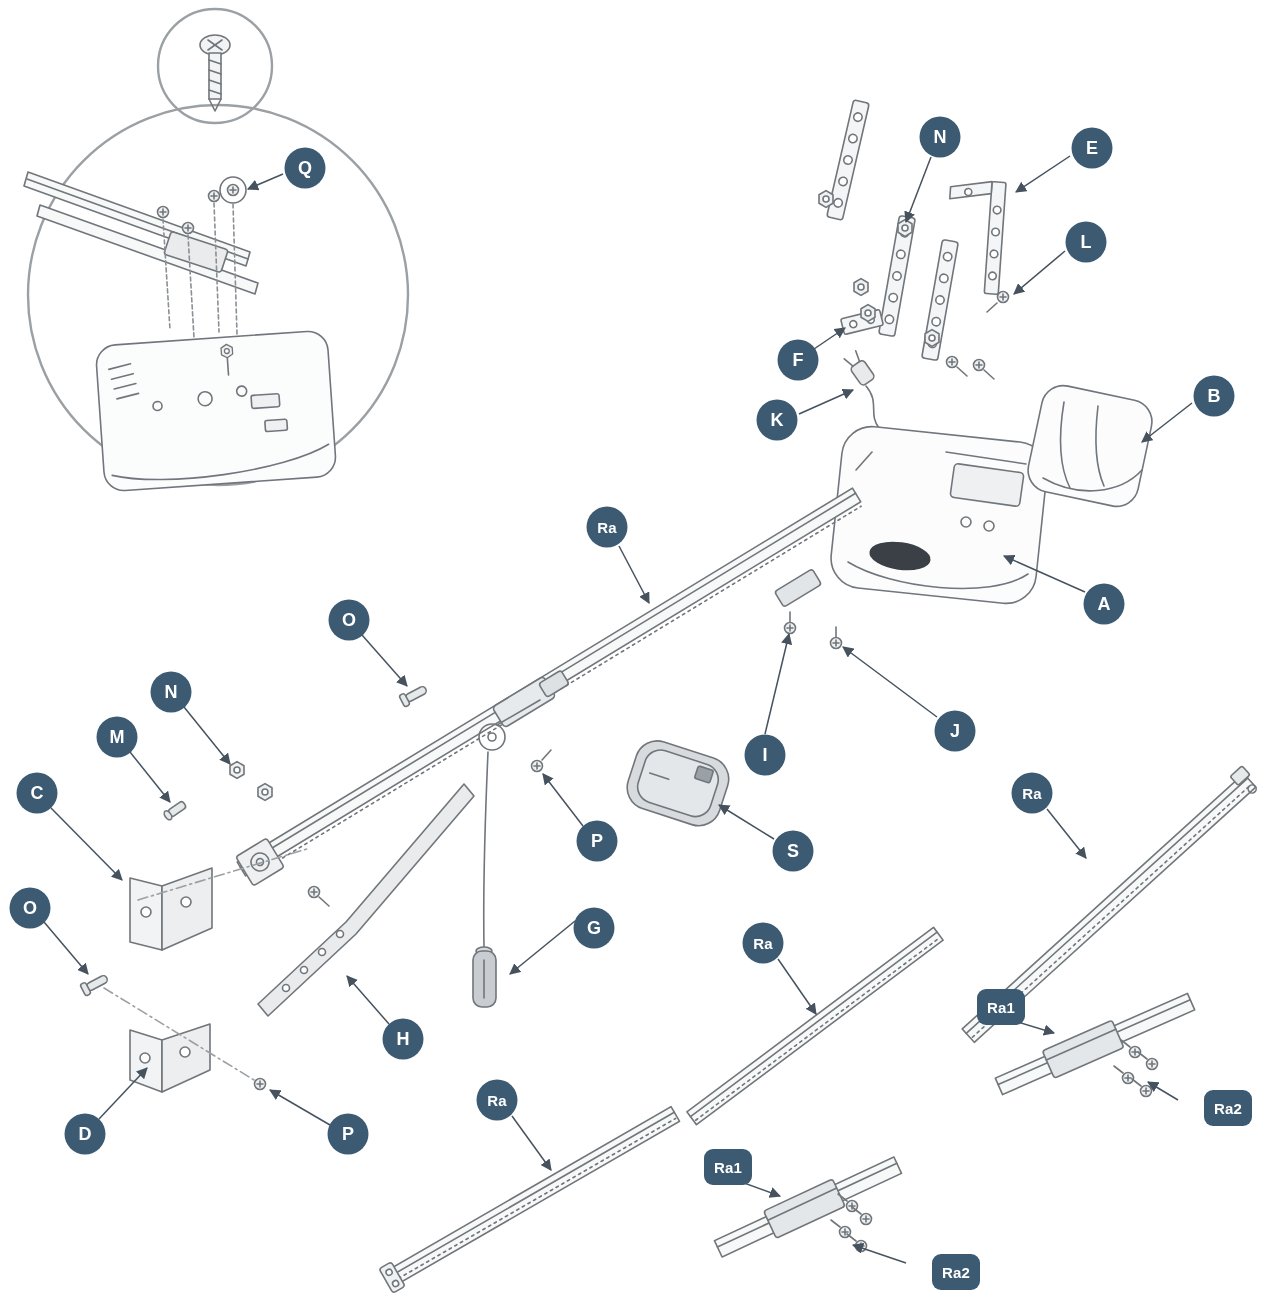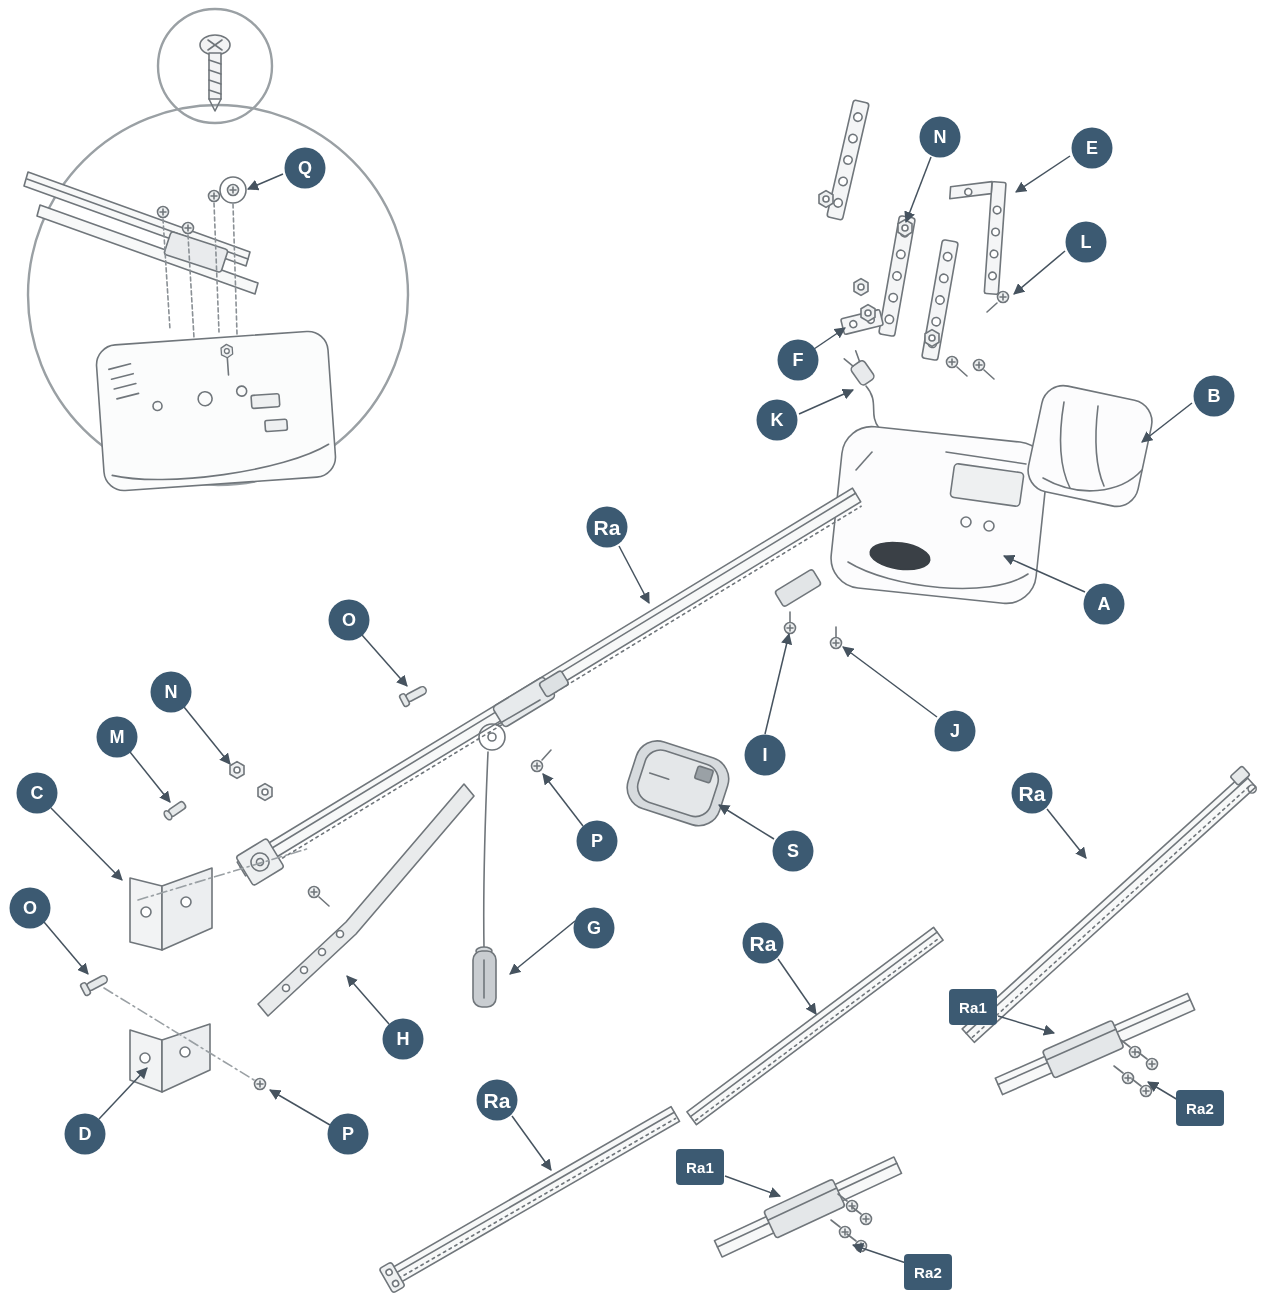--- a/index.html
+++ b/index.html
@@ -10,22 +10,22 @@
     font-family:"Liberation Sans", sans-serif; overflow:hidden;
   }
   .art { position:absolute; left:0; top:0; }
   .badge {
     position:absolute; width:41px; height:41px; border-radius:50%;
     background:var(--badge-bg); color:var(--badge-fg);
     display:flex; align-items:center; justify-content:center;
     font-weight:bold; font-size:18px; transform:translate(-50%,-50%);
     letter-spacing:.2px; user-select:none;
   }
-  .badge.two { font-size:21px; }
-  .badge.pill { width:48px; height:36px; border-radius:4px; font-size:15px; }
+  .badge.two { font-size:15px; }
+  .badge.pill { width:48px; height:36px; border-radius:9px; font-size:15px;margin-left:28px; }
 </style>
 </head>
 <body>
 
 <div class="stage">
 
 <svg class="art" width="1271" height="1298" viewBox="0 0 1271 1298">
   <defs>
     <marker id="ah" viewBox="0 0 10 10" refX="9" refY="5" markerWidth="7.5" markerHeight="7.5" orient="auto-start-reverse">
       <path d="M0,0 L10,5 L0,10 z" fill="#46535f"></path>

